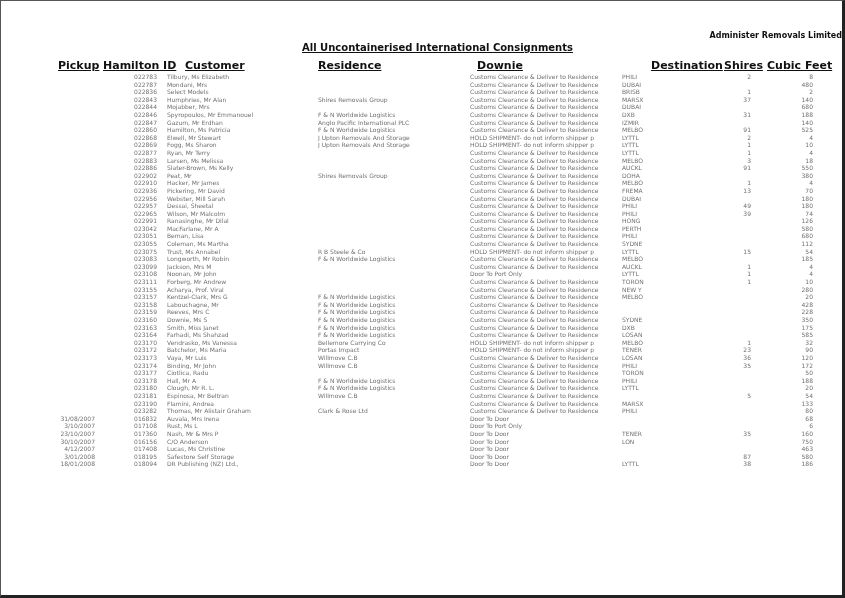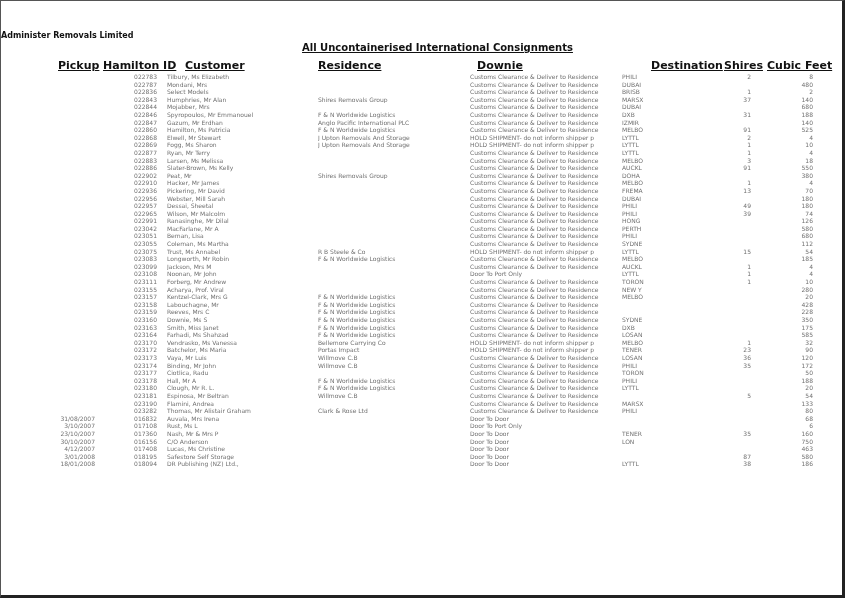--- a/index.html
+++ b/index.html
@@ -14,21 +14,21 @@
     width: 845px; height: 598px;
     box-sizing: border-box;
     border-top: 1px solid #555;
     border-left: 1px solid #555;
     border-right: 3px solid #222;
     border-bottom: 3px solid #222;
     background: #fff;
   }
   .company {
     position: absolute; left: 0; right: 0; top: 30px;
-    text-align: left; font-size: 8px; font-weight: bold; color: #111;
+    text-align: right; font-size: 8px; font-weight: bold; color: #111;
   }
   .report-title {
     position: absolute; left: 0; right: 0; top: 41px;
     text-align: center; font-size: 10px; font-weight: bold; color: #111;
     text-decoration: underline;
     margin-left: 32px;
   }
   .hdr {
     position: absolute; top: 58px; font-size: 11px; font-weight: bold;
     color: #111; text-decoration: underline; white-space: nowrap;

